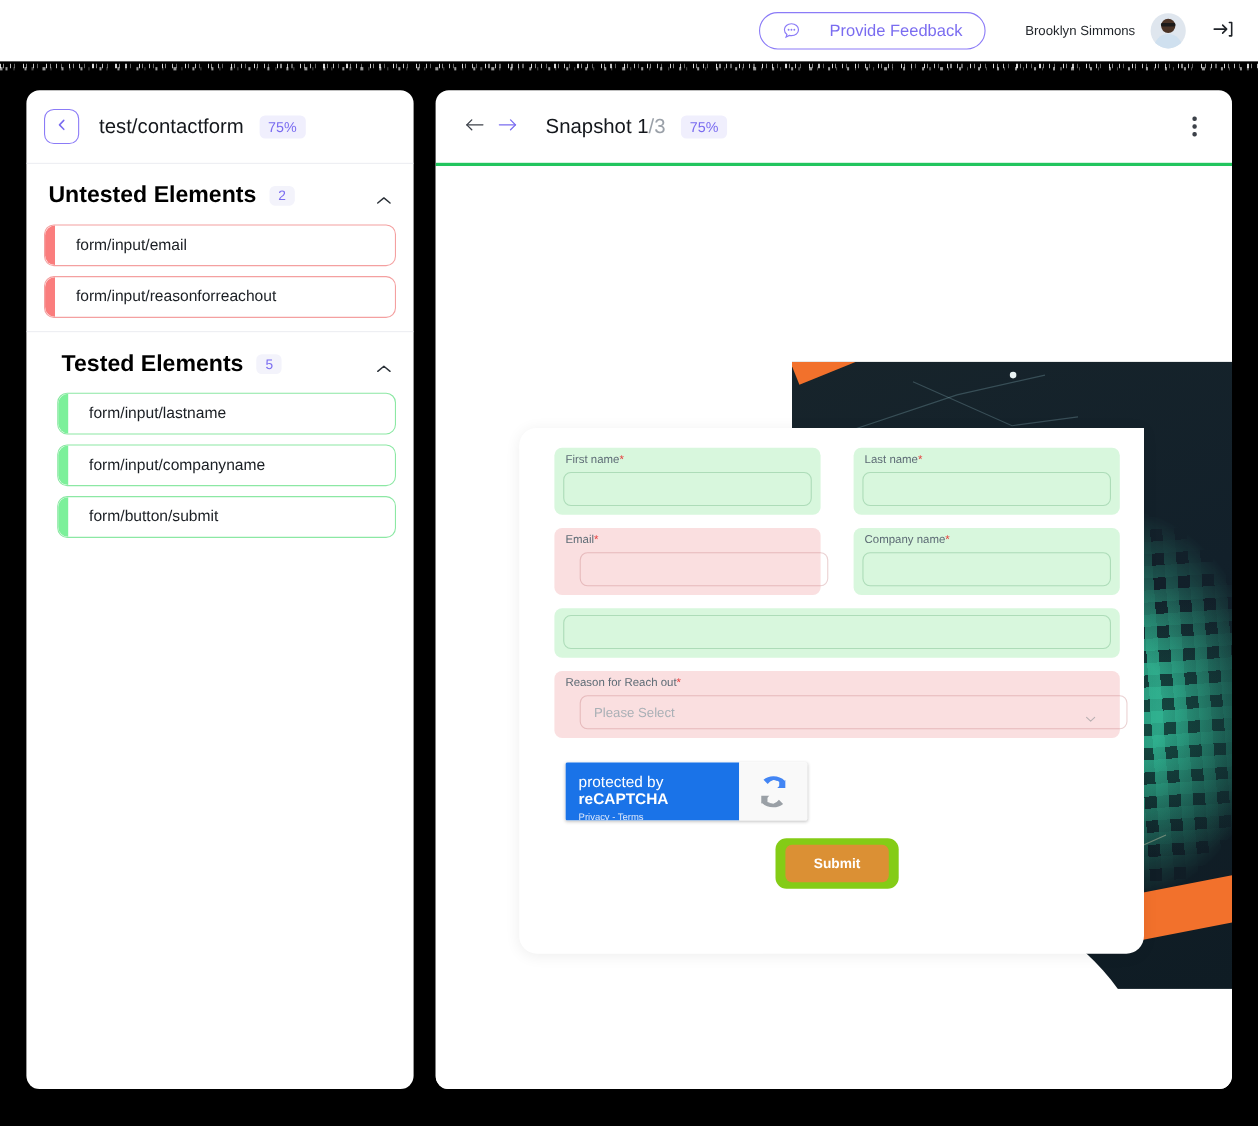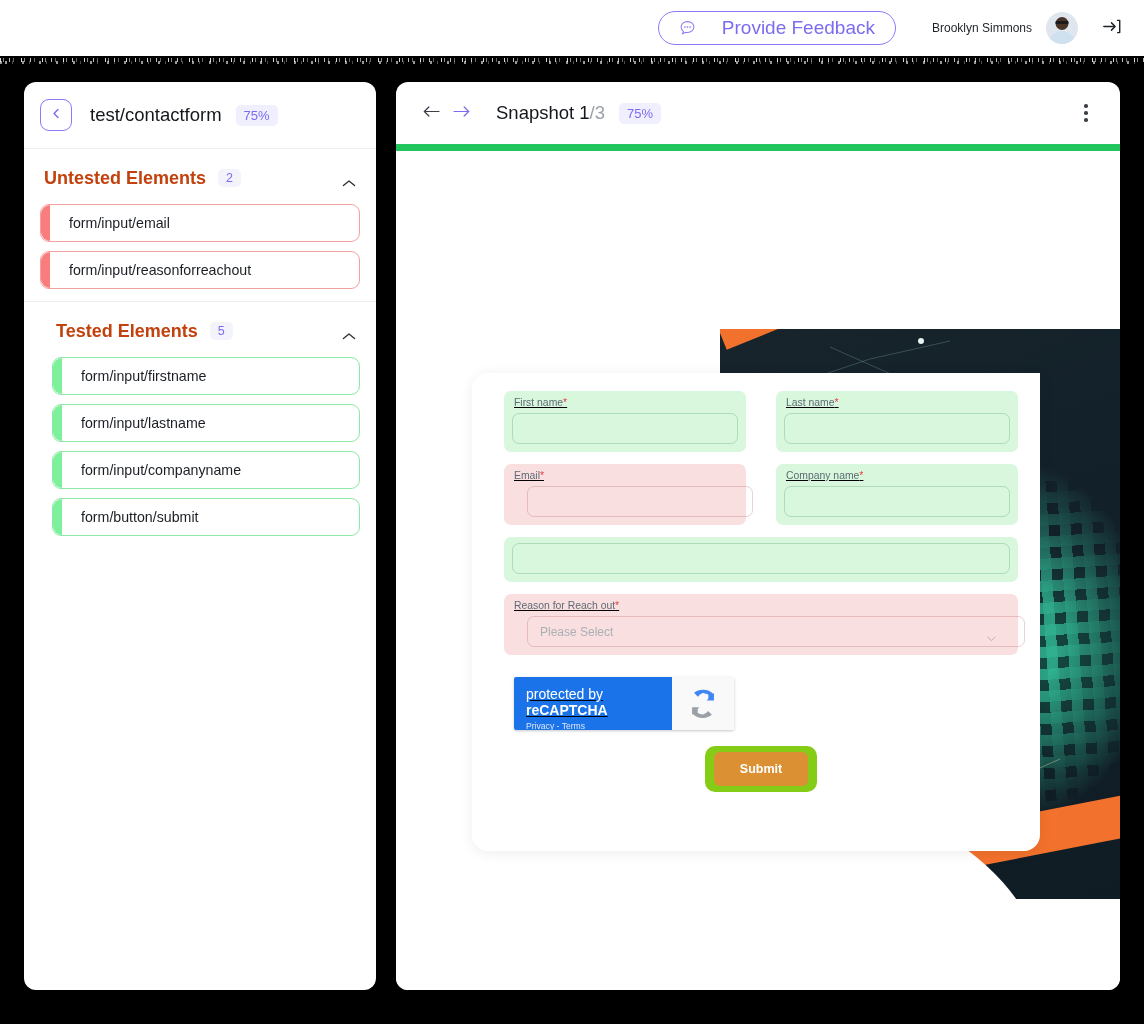--- a/index.html
+++ b/index.html
@@ -17,21 +17,21 @@
     width: 1144px; height: 56px;
     background: #ffffff;
     display: flex; align-items: center; justify-content: flex-end;
     padding-right: 16px;
   }
   .feedback-btn {
     display: flex; align-items: center; gap: 26px;
     height: 34px; padding: 0 20px;
     border: 1px solid #8b7bf7; border-radius: 18px;
     background: #ffffff; color: #7a6cf0;
-    font-size: 19px; cursor: pointer;
+    font-size: 15px; cursor: pointer;
     margin-right: 36px;
   }
   .feedback-btn .bubble { display: block; width: 17px; height: 17px; }
   .user-name {
     font-size: 12px; color: #1f2328; white-space: nowrap;
     margin-right: 14px;
   }
   .avatar {
     width: 32px; height: 32px; border-radius: 50%;
     background: #dfe6ee; overflow: hidden; position: relative;
@@ -106,21 +106,21 @@
     font-size: 13px; padding: 3px 8px; border-radius: 5px;
   }
 
   
   .section { padding: 14px 16px 12px 16px; }
   .section + .section { border-top: 1px solid #edeef2; padding-left: 28px; }
   .sec-head {
     display: flex; align-items: center; height: 30px;
     padding: 0 4px; cursor: pointer;
   }
-  .sec-title { font-size: 18px; font-weight: bold; color: #c2410c; }
+  .sec-title { font-size: 21px; font-weight: bold; color: #000000; }
   .sec-count {
     margin-left: 12px; background: #f3f3fb; color: #7a6cf0;
     font-size: 12.5px; padding: 2px 8px; border-radius: 5px;
   }
   .chev { margin-left: auto; width: 14px; height: 9px; }
 
   .elem-list { margin-top: 11px; display: flex; flex-direction: column; gap: 9px; }
   .elem {
     position: relative; height: 38px; border-radius: 9px;
     display: flex; align-items: center; padding-left: 28px;
@@ -131,21 +131,21 @@
     width: 9px; border-radius: 9px 0 0 9px;
   }
   .elem.untested { border: 1px solid #f4a0a0; }
   .elem.untested::before { background: #fa7d7d; }
   .elem.tested { border: 1px solid #8ce8a4; }
   .elem.tested::before { background: #7cf09a; }
 
   
   .rp-head {
     height: 69px; display: flex; align-items: center;
-    padding: 0 20px; border-bottom: 7px solid #22c55e;
+    padding: 0 20px; border-bottom: 3px solid #22c55e;
   }
   .nav-arrow {
     width: 30px; height: 30px; display: flex; align-items: center;
     justify-content: center; cursor: pointer; background: none; border: none;
   }
   .rp-title {
     margin-left: 20px; font-size: 18.5px; color: #14171c; white-space: nowrap;
   }
   .rp-title .dim { color: #9aa0a8; }
   .kebab {
@@ -187,24 +187,23 @@
     position: absolute; left: 30px; top: 11px; color: #131313;
     font-size: 15px; font-weight: bold; letter-spacing: .5px;
   }
   .hero .wire { position: absolute; left: 0; top: 0; width: 100%; height: 100%; }
   .hero .round-cut {
     position: absolute; left: -230px; bottom: -310px;
     width: 560px; height: 420px; border-radius: 50%; background: #ffffff;
   }
 
   .form-card {
-    position: absolute; left: 76px; top: 222px; width: 568px; height: 478px;
+    position: absolute; left: 76px; top: 238px; width: 568px; height: 478px;
     background: #ffffff; border-radius: 16px 0 16px 16px;
     box-shadow: 0 2px 14px rgba(0,0,0,.07);
-    text-decoration: underline;
   }
   .form-inner { padding: 18px 22px 0 32px; }
   .frow { display: flex; gap: 30px; }
   .fg { position: relative; flex: 1; padding: 6px 0 8px 0; border-radius: 7px; }
   .fg.hl-ok   { background: #d8f7dd; }
   .fg.hl-bad  { background: #fadfe0; }
   .fg .lbl { font-size: 10.4px; color: #5d6b75; padding-left: 10px; margin-bottom: 5px; display: block; }
   .fg .lbl .star { color: #e6403f; }
   .fg .ctl {
     height: 31px; border-radius: 7px; border: 1px solid rgba(0,0,0,.12);
@@ -315,23 +314,20 @@
     <div class="sec-head">
       <span class="sec-title">Tested Elements</span>
       <span class="sec-count">5</span>
       <span class="chev">
         <svg viewBox="0 0 14 9" width="14" height="9" fill="none" stroke="#2b3138" stroke-width="1.3" stroke-linecap="round" stroke-linejoin="round">
           <path d="M1.4 6.6 7 1.9l5.6 4.7"></path>
         </svg>
       </span>
     </div>
     <div class="elem-list">
-      <div class="elem tested">
-        <span>form/input/firstname</span>
-      </div>
       <div class="elem tested">
         <span>form/input/lastname</span>
       </div>
       <div class="elem tested">
         <span>form/input/companyname</span>
       </div>
       <div class="elem tested">
         <span>form/button/submit</span>
       </div>
     </div>

